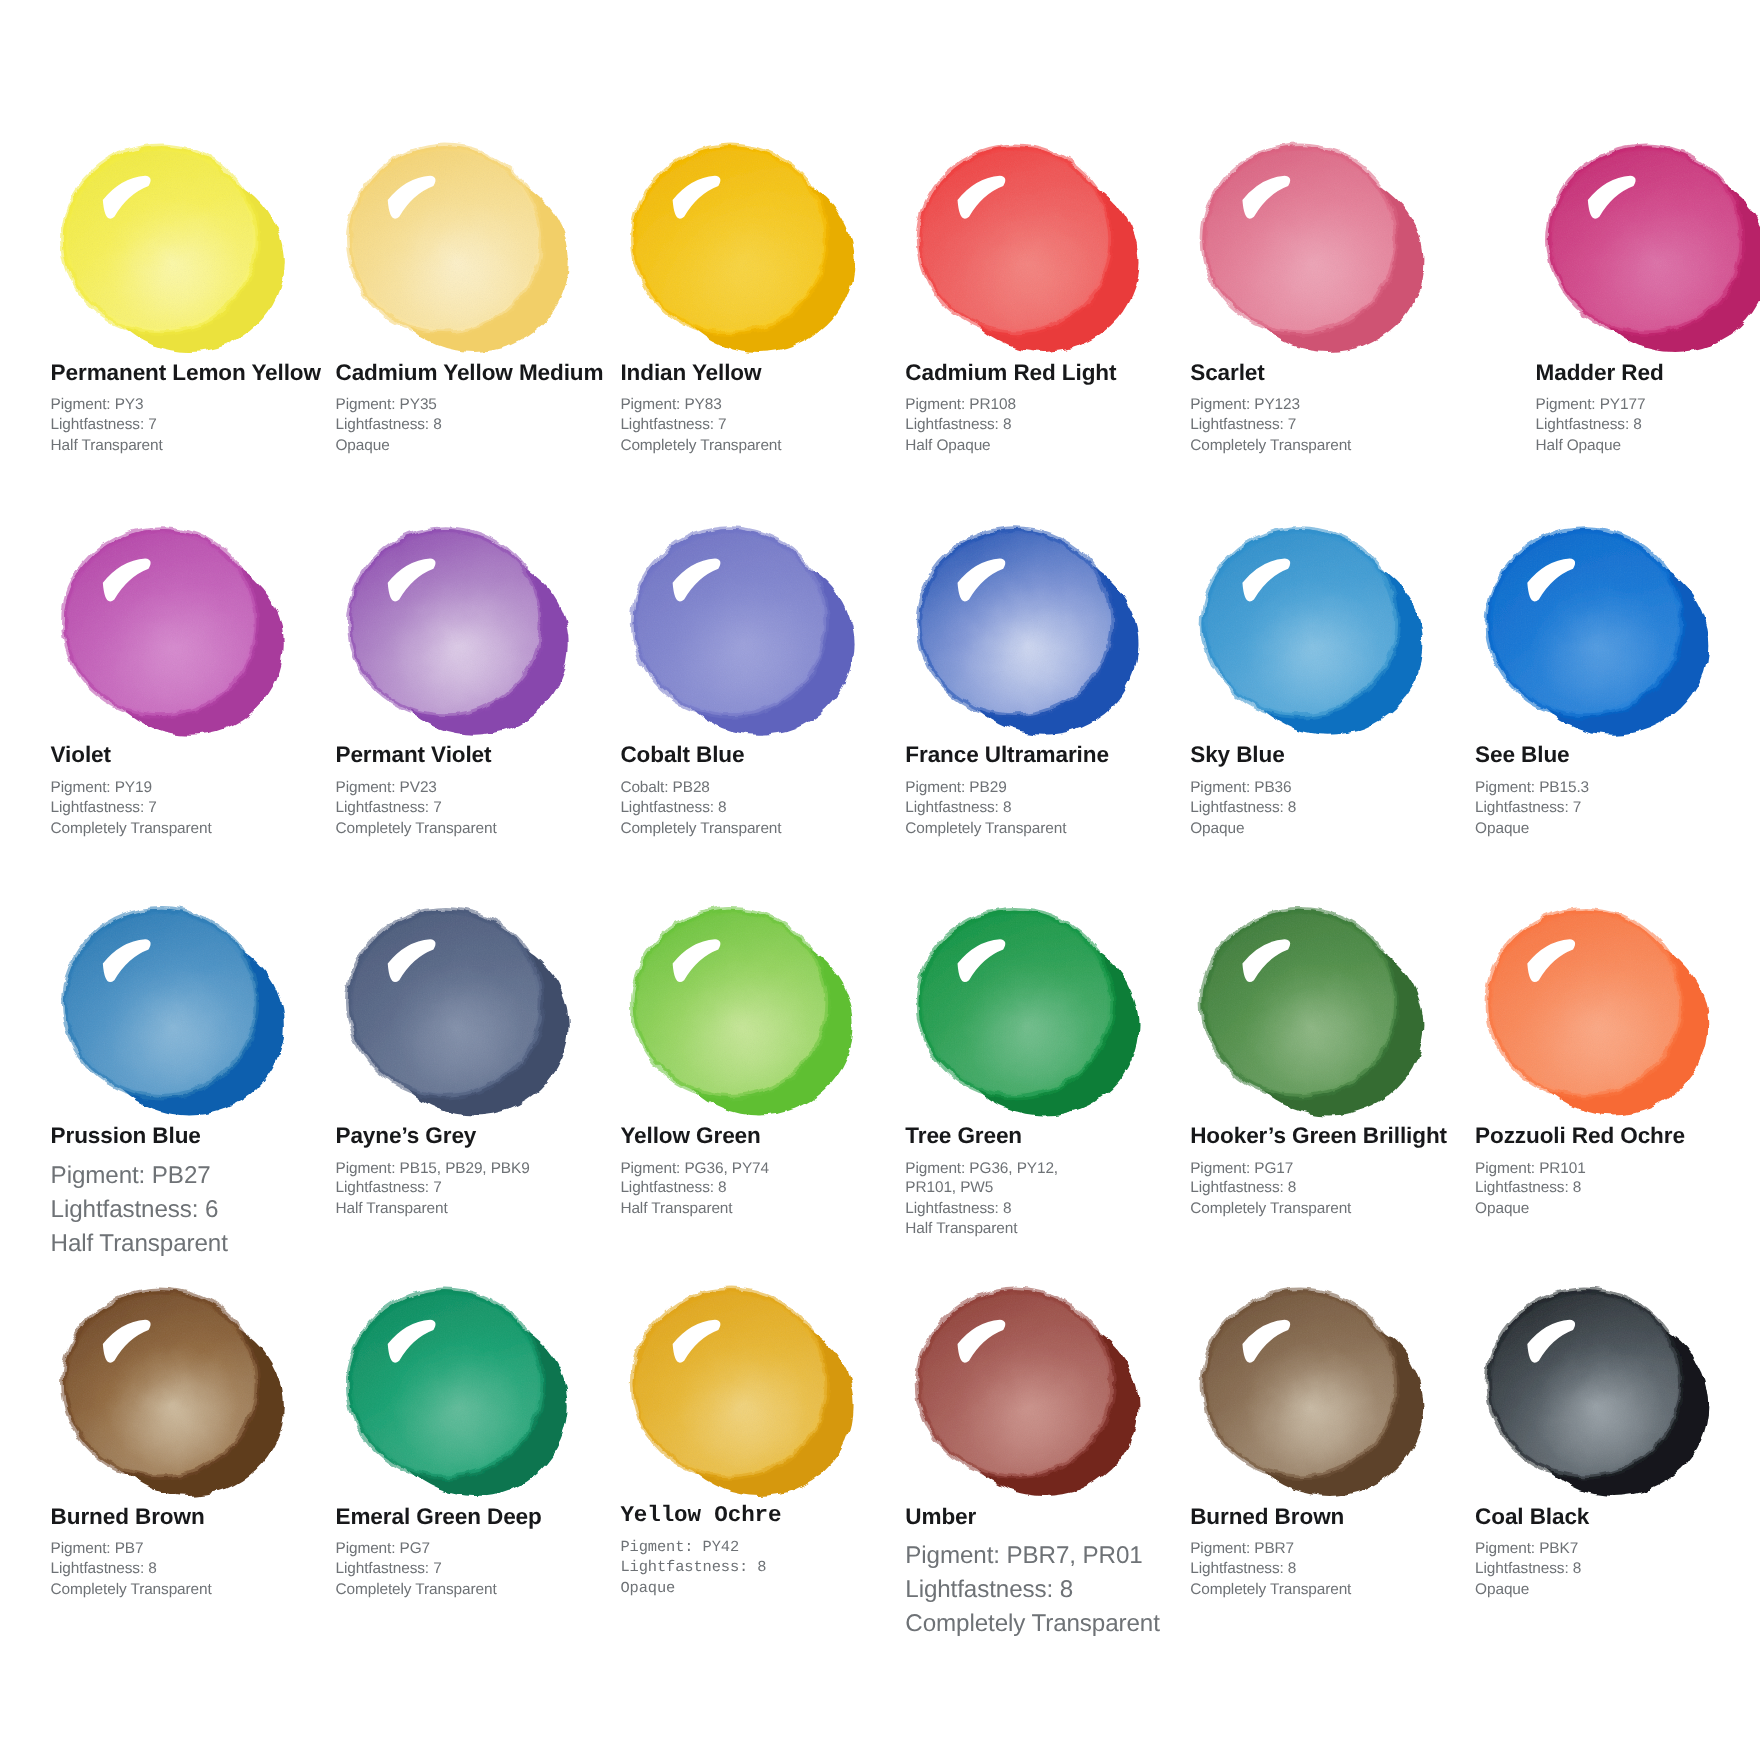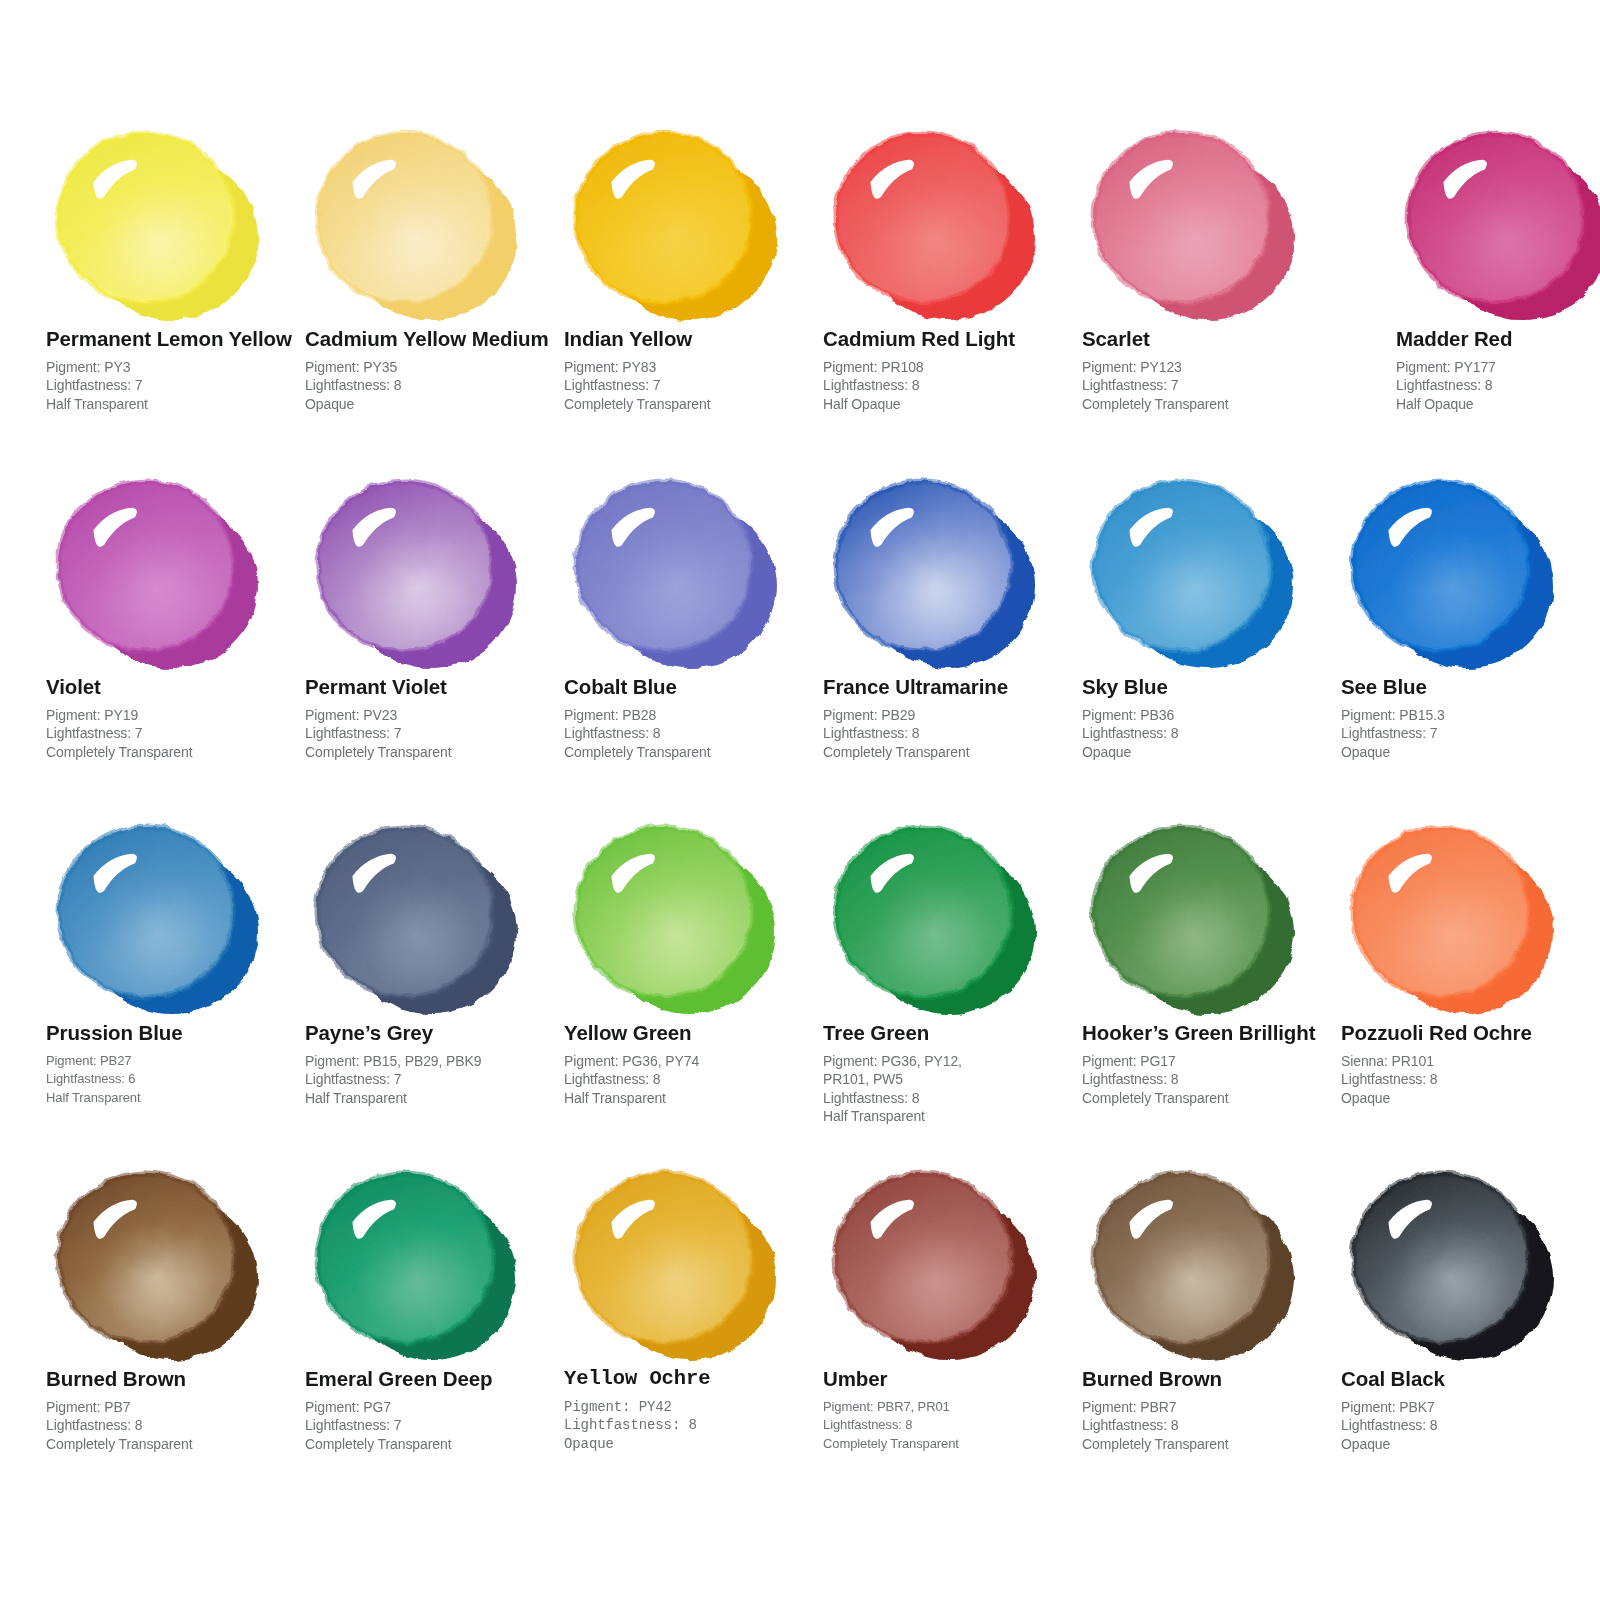--- a/index.html
+++ b/index.html
@@ -67,21 +67,21 @@
   }
   .meta {
     font-size: 14px;
     color: #6e7276;
     line-height: 1.33;
     letter-spacing: -0.1px;
     margin-top: 6px;
   }
   .meta div { white-space: normal; }
   .cell-small .meta {
-    font-size: 13px;
+    font-size: 22px;
     line-height: 1.42;
   }
   .meta .wrap-narrow { max-width: 180px; }
 </style>
 </head>
 <body>
 
 <div id="chart">
   <div class="grid" id="grid">
       <div class="swatch-cell" style="position: absolute; left: 46px; top: 118px;">
@@ -557,21 +557,21 @@
     <g filter="url(#g8t)" opacity="0.55">
       <ellipse cx="100" cy="100" rx="84" ry="81" fill="#ffffff"></ellipse>
     </g>
 
     <path d="M 48 66 Q 62 44 84 40 Q 92 40 88 49 Q 70 58 60 80 Q 52 88 48 66 Z" fill="#ffffff" transform="rotate(6 68 60)"></path>
   </svg>
         </div>
         <div class="info">
           <div class="paint-name">Cobalt Blue</div>
           <div class="meta">
-            <div>Pigment: PB28</div>
+            <div>Cobalt: PB28</div>
             <div>Lightfastness: 8</div>
             <div>Completely Transparent</div>
           </div>
         </div>
       </div>
       <div class="swatch-cell" style="position: absolute; left: 823px; top: 466px;">
         <div class="blob-wrap">
   <svg viewBox="0 0 230 205" xmlns="http://www.w3.org/2000/svg">
     <defs>
       <radialGradient id="g9m" cx="56%" cy="62%" r="66%">
@@ -1043,21 +1043,21 @@
     <g filter="url(#g17t)" opacity="0.55">
       <ellipse cx="100" cy="100" rx="84" ry="81" fill="#ffffff"></ellipse>
     </g>
 
     <path d="M 48 66 Q 62 44 84 40 Q 92 40 88 49 Q 70 58 60 80 Q 52 88 48 66 Z" fill="#ffffff" transform="rotate(6 68 60)"></path>
   </svg>
         </div>
         <div class="info">
           <div class="paint-name">Pozzuoli Red Ochre</div>
           <div class="meta">
-            <div>Sienna: PR101</div>
+            <div>Pigment: PR101</div>
             <div>Lightfastness: 8</div>
             <div>Opaque</div>
           </div>
         </div>
       </div>
       <div class="swatch-cell" style="position: absolute; left: 46px; top: 1158px;">
         <div class="blob-wrap">
   <svg viewBox="0 0 230 205" xmlns="http://www.w3.org/2000/svg">
     <defs>
       <radialGradient id="g18m" cx="56%" cy="62%" r="66%">

